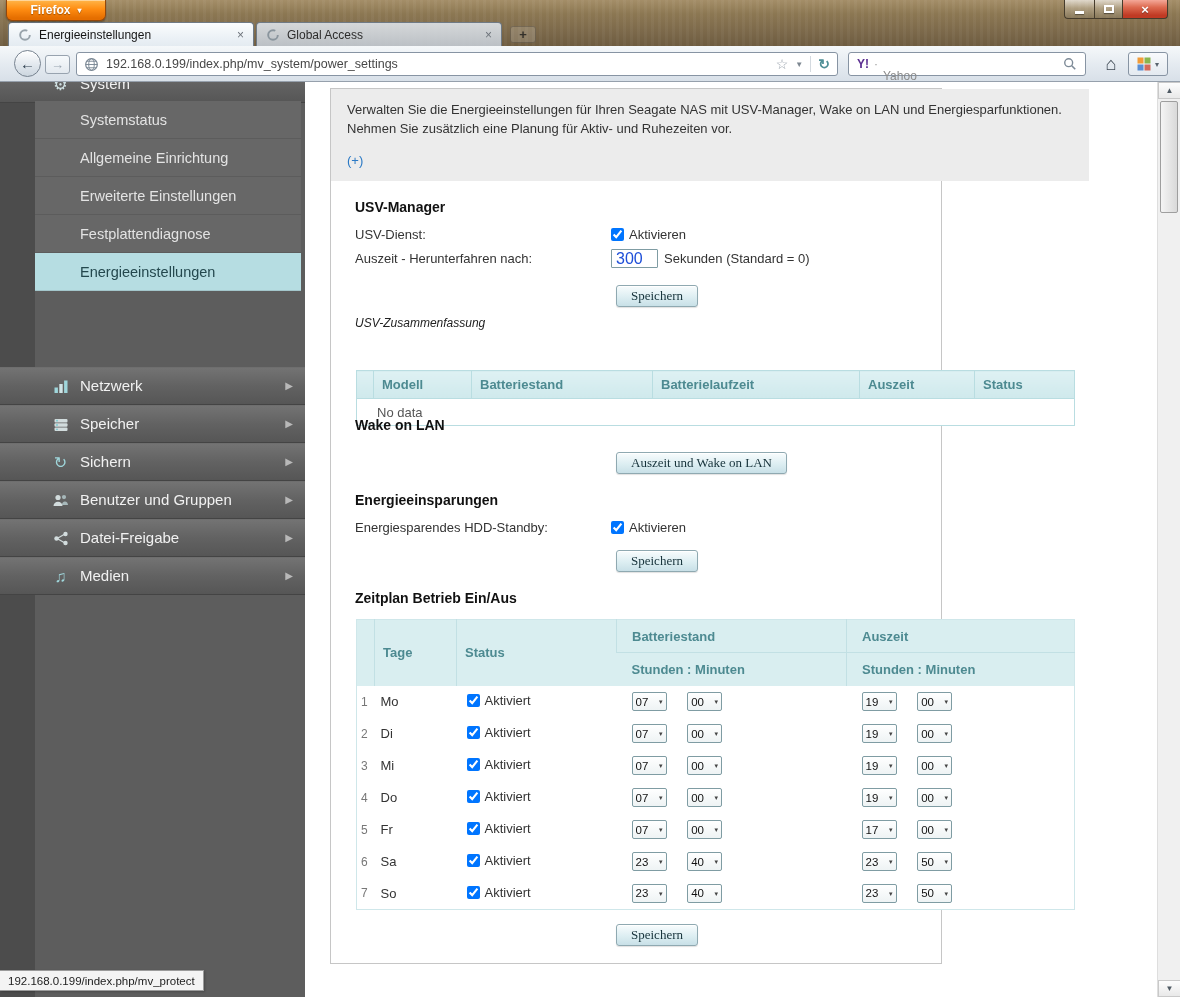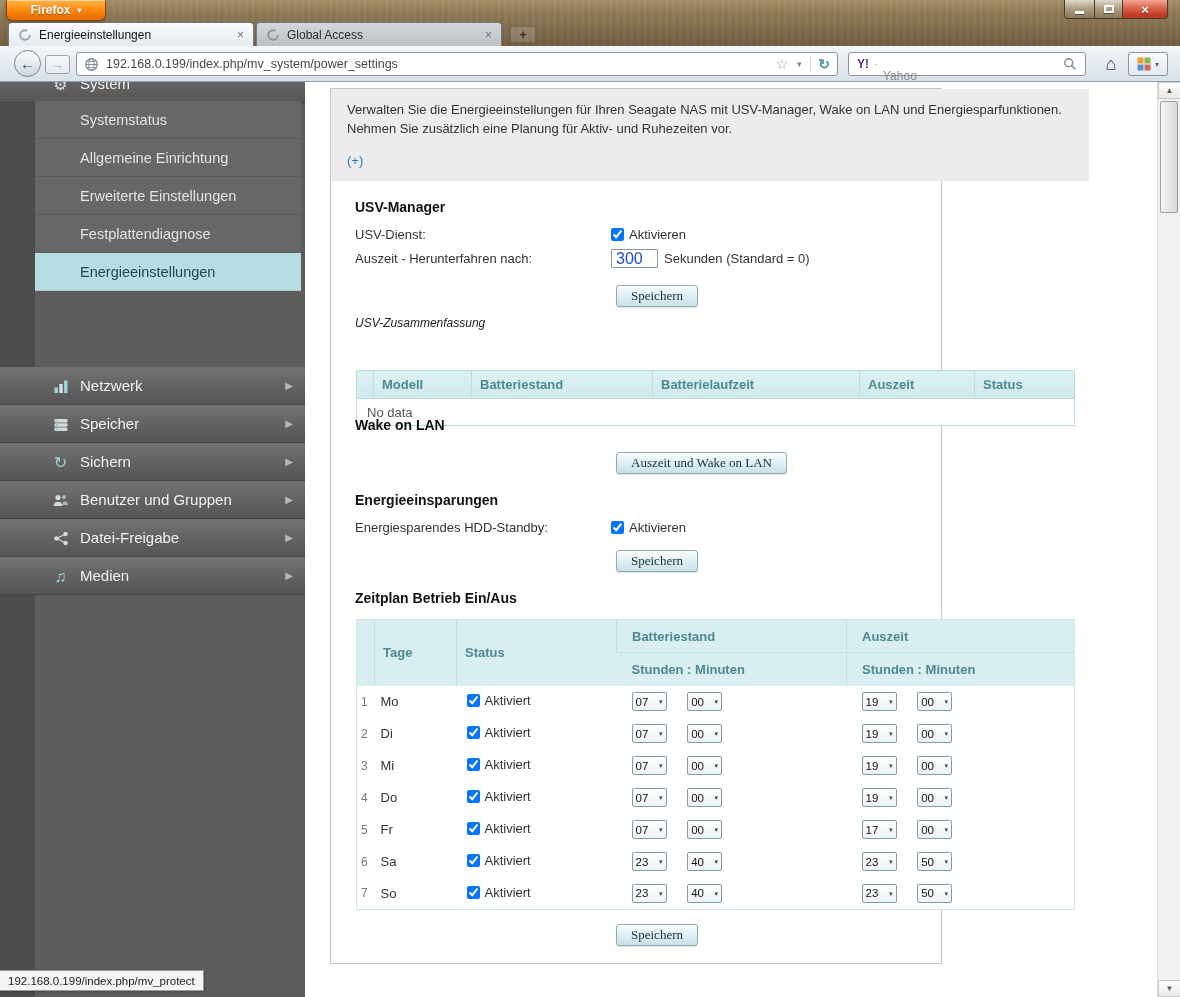--- a/index.html
+++ b/index.html
@@ -105,21 +105,21 @@
   .btn { position:absolute; height:22px; padding:0 14px; border:1px solid #8fa9b1; border-radius:3px;
     background:linear-gradient(#f8fcfd,#ddeef2 55%,#c8e0e7); color:#16323a; font-size:13px;
     display:flex; align-items:center; justify-content:center; box-shadow:inset 0 1px 0 #fff, 0 1px 1px rgba(0,0,0,.12);font-family:Liberation Serif, serif; }
   .summary-label { position:absolute; left:24px; top:227px; font-style:italic; font-size:12px; color:#222; }
 
   table { border-collapse:collapse; table-layout:fixed; }
   .t1 { position:absolute; left:25px; top:249px; width:718px; font-size:13px; border:1px solid #b9dde1;margin-top:32px; }
   .t1 th { background:linear-gradient(#def1f3,#cfe9ec); color:#4d8a91; font-weight:bold; text-align:left;
     padding:6px 8px; height:28px; border-left:1px solid #b9dde1; }
   .t1 th:first-child { border-left:none; }
-  .t1 td { background:#fff; color:#555; padding:5px 10px; height:27px; border-top:1px solid #b9dde1; }
+  .t1 td { background:#fff; color:#555; padding:5px 20px; height:27px; border-top:1px solid #b9dde1; }
 
   .t2 { position:absolute; left:25px; top:530px; width:718px; font-size:13px; border:1px solid #cfe7ea; }
   .t2 thead th { background:#d9eef0; color:#4d8a91; font-weight:bold; text-align:left; height:33px;
     padding:0 8px; border-left:1px solid #c2e0e4; }
   .t2 thead th:first-child { border-left:none; }
   .t2 thead th.grp { padding:0 15px; }
   .t2 thead tr.subrow th { border-top:1px solid #c2e0e4; }
   .t2 tbody td { height:32px; background:#fff; vertical-align:middle; padding:0; }
   .t2 td.cnum { color:#777; font-size:12px; padding-left:4px; }
   .t2 td.cday { color:#333; padding-left:6px; }

